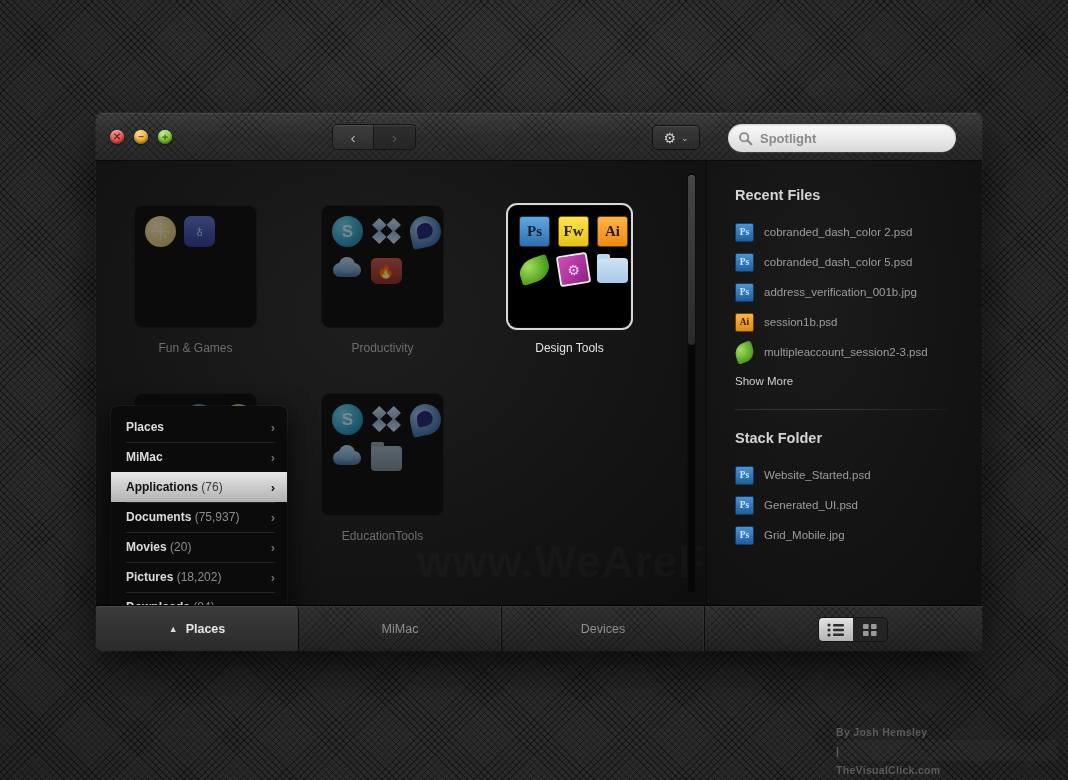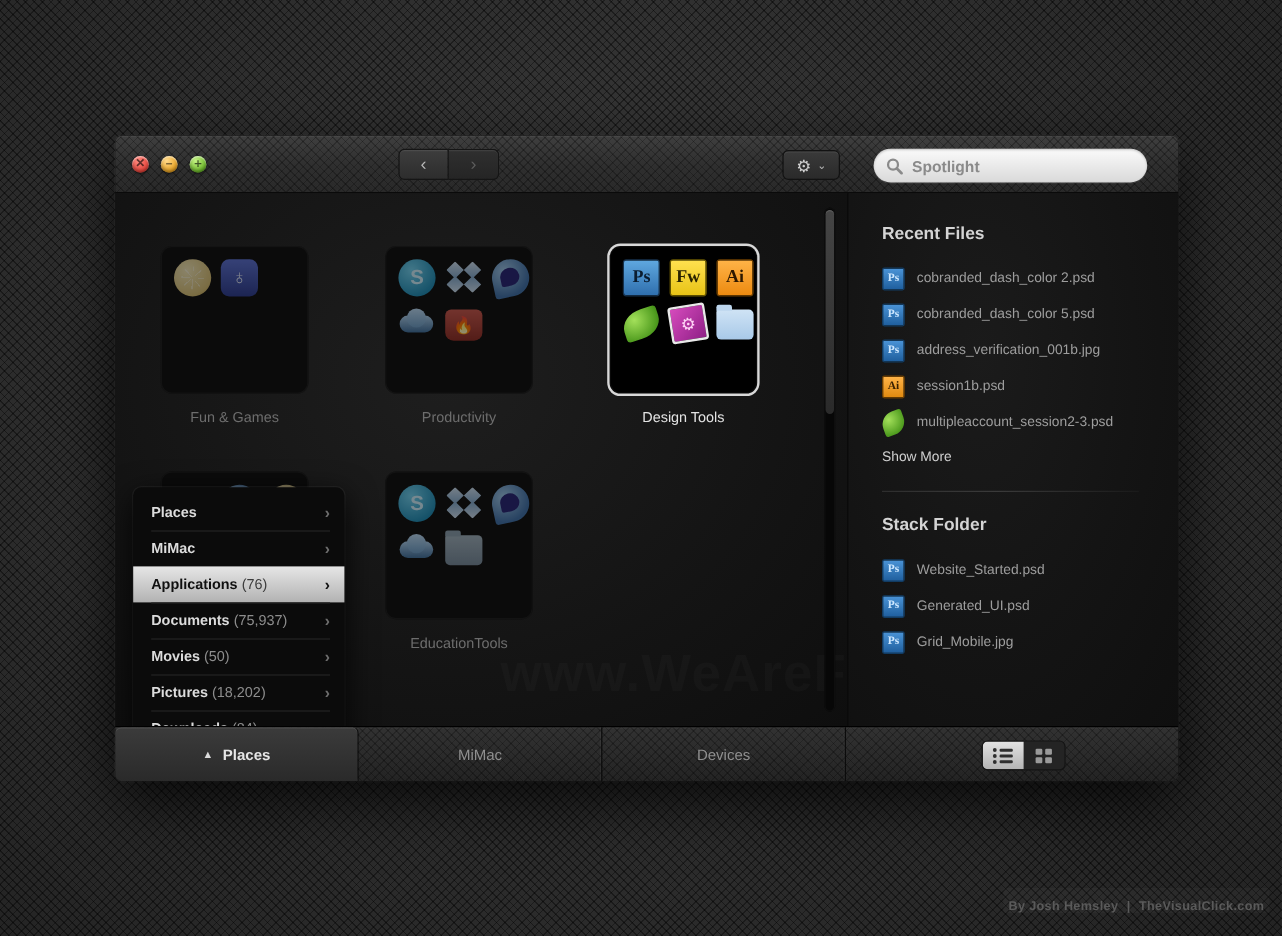--- a/index.html
+++ b/index.html
@@ -207,23 +207,23 @@
                border-radius:5px 5px 0 0; box-shadow:inset 0 1px 0 rgba(255,255,255,.1); }
   .tab .tri{ font-size:9px; color:#dcdcdc; }
   .viewtoggle{ position:absolute; right:94px; top:11px; display:flex; border-radius:5px; overflow:hidden;
                border:1px solid #141414; background:#242424; }
   .vbtn{ width:34px; height:23px; display:flex; align-items:center; justify-content:center; }
   .vbtn.on{ background:linear-gradient(#e2e2e2,#b4b4b4); }
   .vbtn .g{ display:block; }
   
   .credit{
     position:absolute; left:836px; top:740px; width:222px; height:21px;
-    display:flex; align-items:flex-end; justify-content:center; gap:7px;
+    display:flex; align-items:flex-start; justify-content:center; gap:7px;
     background:rgba(255,255,255,.022); border-radius:2px;
-    font-size:10.5px; font-weight:bold; color:#5a5a5a; letter-spacing:.3px;
+    font-size:10.5px; font-weight:bold; color:#5a5a5a; letter-spacing:.3px;flex-direction:column;
   }
 </style>
 </head>
 <body>
 
 <div id="desktop"></div>
 
 <div id="window">
 
   <div class="titlebar">
@@ -346,21 +346,21 @@
           </div>
           <div class="mi active">
             <div class="lbl"><span>Applications</span> <span class="cnt">(76)</span></div>
             <div class="chev">›</div>
           </div>
           <div class="mi">
             <div class="lbl"><span>Documents</span> <span class="cnt">(75,937)</span></div>
             <div class="chev">›</div>
           </div>
           <div class="mi">
-            <div class="lbl"><span>Movies</span> <span class="cnt">(50)</span></div>
+            <div class="lbl"><span>Movies</span> <span class="cnt">(20)</span></div>
             <div class="chev">›</div>
           </div>
           <div class="mi">
             <div class="lbl"><span>Pictures</span> <span class="cnt">(18,202)</span></div>
             <div class="chev">›</div>
           </div>
           <div class="mi">
             <div class="lbl"><span>Downloads</span> <span class="cnt">(84)</span></div>
             <div class="chev">›</div>
           </div>

